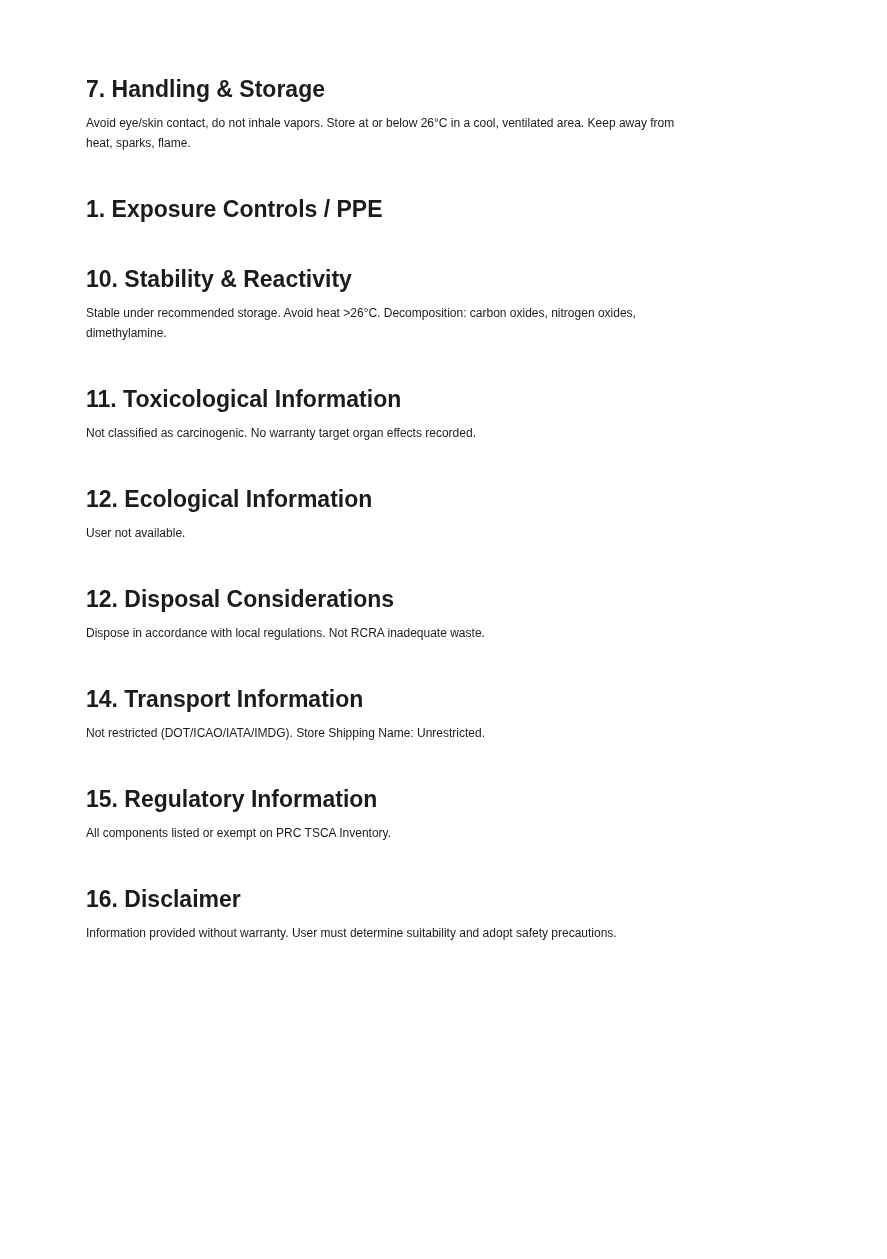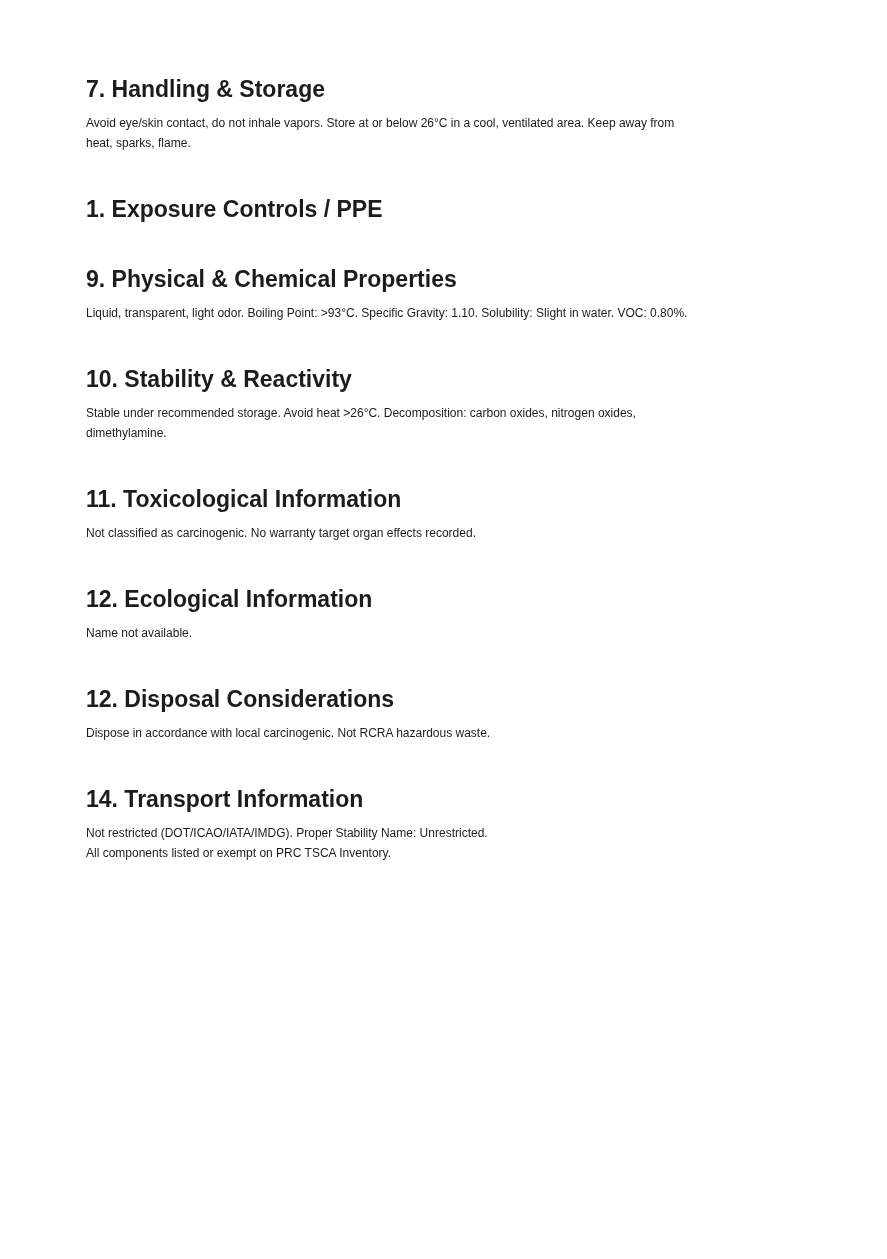--- a/index.html
+++ b/index.html
@@ -41,48 +41,49 @@
 
   <section class="doc-section">
     <h2 class="section-heading">7. Handling &amp; Storage</h2>
     <p class="section-body">Avoid eye/skin contact, do not inhale vapors. Store at or below 26°C in a cool, ventilated area. Keep away from heat, sparks, flame.</p>
   </section>
 
   <section class="doc-section">
     <h2 class="section-heading">1. Exposure Controls / PPE</h2>
   </section>
 
-  <section class="doc-section">
-    <h2 class="section-heading">9. Physical &amp; Chemical Properties</h2>
-    <p class="section-body">Liquid, transparent, light odor. Boiling Point: &gt;93°C. Specific Gravity: 1.10. Solubility: Slight in water. VOC: 0.80%.</p>
-  </section>
 
   <section class="doc-section">
     <h2 class="section-heading">10. Stability &amp; Reactivity</h2>
     <p class="section-body">Stable under recommended storage. Avoid heat &gt;26°C. Decomposition: carbon oxides, nitrogen oxides, dimethylamine.</p>
   </section>
 
   <section class="doc-section">
     <h2 class="section-heading">11. Toxicological Information</h2>
     <p class="section-body">Not classified as carcinogenic. No warranty target organ effects recorded.</p>
   </section>
 
   <section class="doc-section">
     <h2 class="section-heading">12. Ecological Information</h2>
-    <p class="section-body">Name not available.</p>
+    <p class="section-body">User not available.</p>
   </section>
 
   <section class="doc-section">
     <h2 class="section-heading">12. Disposal Considerations</h2>
-    <p class="section-body">Dispose in accordance with local carcinogenic. Not RCRA hazardous waste.</p>
+    <p class="section-body">Dispose in accordance with local regulations. Not RCRA inadequate waste.</p>
   </section>
 
   <section class="doc-section">
     <h2 class="section-heading">14. Transport Information</h2>
-    <p class="section-body">Not restricted (DOT/ICAO/IATA/IMDG). Proper Stability Name: Unrestricted.</p>
+    <p class="section-body">Not restricted (DOT/ICAO/IATA/IMDG). Store Shipping Name: Unrestricted.</p>
   </section>
 
   <section class="doc-section">
+    <h2 class="section-heading">15. Regulatory Information</h2>
     <p class="section-body">All components listed or exempt on PRC TSCA Inventory.</p>
   </section>
 
+  <section class="doc-section">
+    <h2 class="section-heading">16. Disclaimer</h2>
+    <p class="section-body">Information provided without warranty. User must determine suitability and adopt safety precautions.</p>
+  </section>
 
 </div>
 
 </body></html>

